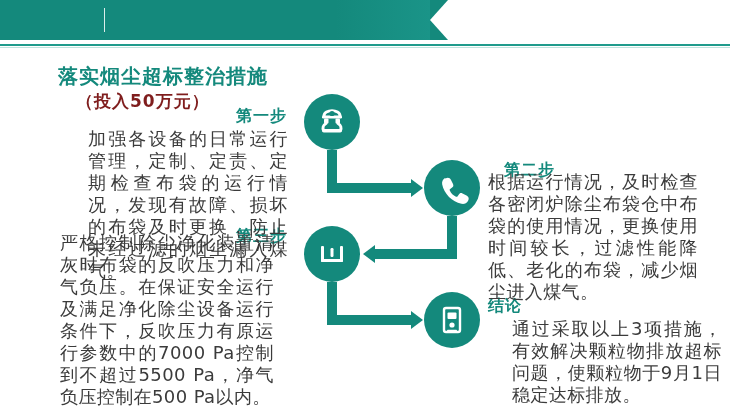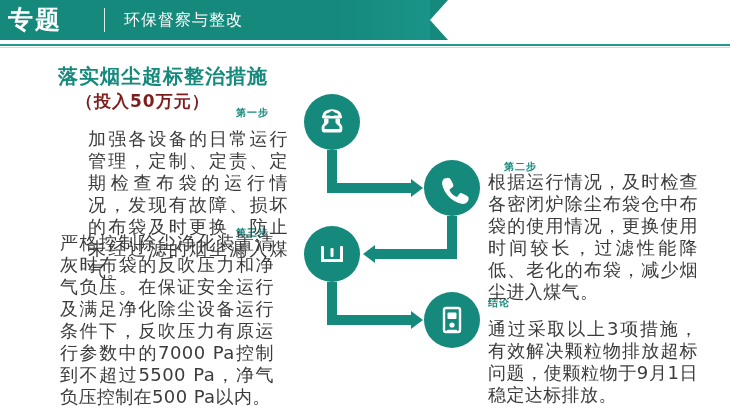--- a/index.html
+++ b/index.html
@@ -104,21 +104,21 @@
     top: 90px;
     font-size: 17px;
     font-weight: bold;
     color: #7f1d1d;
     letter-spacing: 1px;
   }
 
   
   .step-label {
     position: absolute;
-    font-size: 10px;
+    font-size: 16px;
     font-weight: bold;
     color: #14897c;
     letter-spacing: 1px;
     white-space: nowrap;
   }
   #label-step1 { left: 236px; top: 106px; }
   #label-step2 { left: 488px; top: 160px; margin-left: 16px; }
   #label-step3 { left: 236px; top: 226px; text-align: center; }
   #label-step4 { left: 488px; top: 296px; }
 
@@ -127,21 +127,21 @@
     position: absolute;
     font-size: 18px;
     color: #3b3b3b;
     line-height: 22px;
     letter-spacing: 0.4px;
     text-align: justify;
   }
   #text-step1 { left: 88px;  top: 128px; width: 200px; }
   #text-step3 { left: 60px;  top: 232px; width: 214px; }
   #text-step2 { left: 488px; top: 171px; width: 210px; }
-  #text-step4 { left: 488px; top: 318px; width: 210px; }
+  #text-step4 { left: 512px; top: 318px; width: 210px; }
 
   
   .circle {
     position: absolute;
     width: 56px;
     height: 56px;
     border-radius: 50%;
     background: #14897c;
   }
   #circle-1 { left: 304px; top: 94px; }
@@ -169,23 +169,21 @@
     border-top: 9px solid transparent;
     border-bottom: 9px solid transparent;
     border-right: 12px solid #14897c;
   }
 </style>
 </head>
 <body>
 
 <div class="header">
   <div class="header-bar"></div>
-  <div class="header-title">专题</div>
   <div class="header-sep"></div>
-  <div class="header-sub">环保督察与整改</div>
 </div>
 <div class="header-rule"></div>
 <div class="header-rule-light"></div>
 
 <div class="doc-title">落实烟尘超标整治措施</div>
 <div class="doc-subtitle">（投入50万元）</div>
 
 <div class="arrow-seg" style="left:327px; top:150px; width:10px; height:38px;"></div>
 <div class="arrow-seg" style="left:327px; top:183px; width:84px; height:10px;"></div>
 <div class="arrow-head right" style="left:411px; top:179px;"></div>

